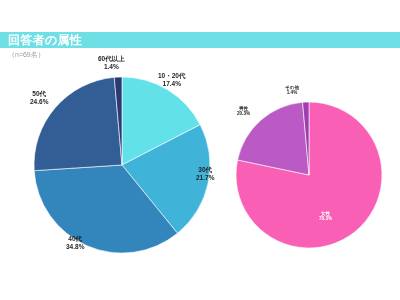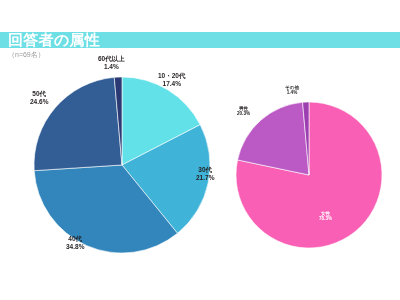--- a/index.html
+++ b/index.html
@@ -33,21 +33,21 @@
     width: 400px;
     height: 16px;
     background: #6fdfe6;
   }
   .header-title {
     position: absolute;
     left: 8px;
     top: 32px;
     height: 16px;
     line-height: 16px;
-    font-size: 15px;
+    font-size: 12px;
     font-weight: bold;
     color: #ffffff;
     letter-spacing: 0.3px;
     white-space: nowrap;
   }
   .header-sub {
     position: absolute;
     left: 8px;
     top: 50px;
     font-size: 7px;

